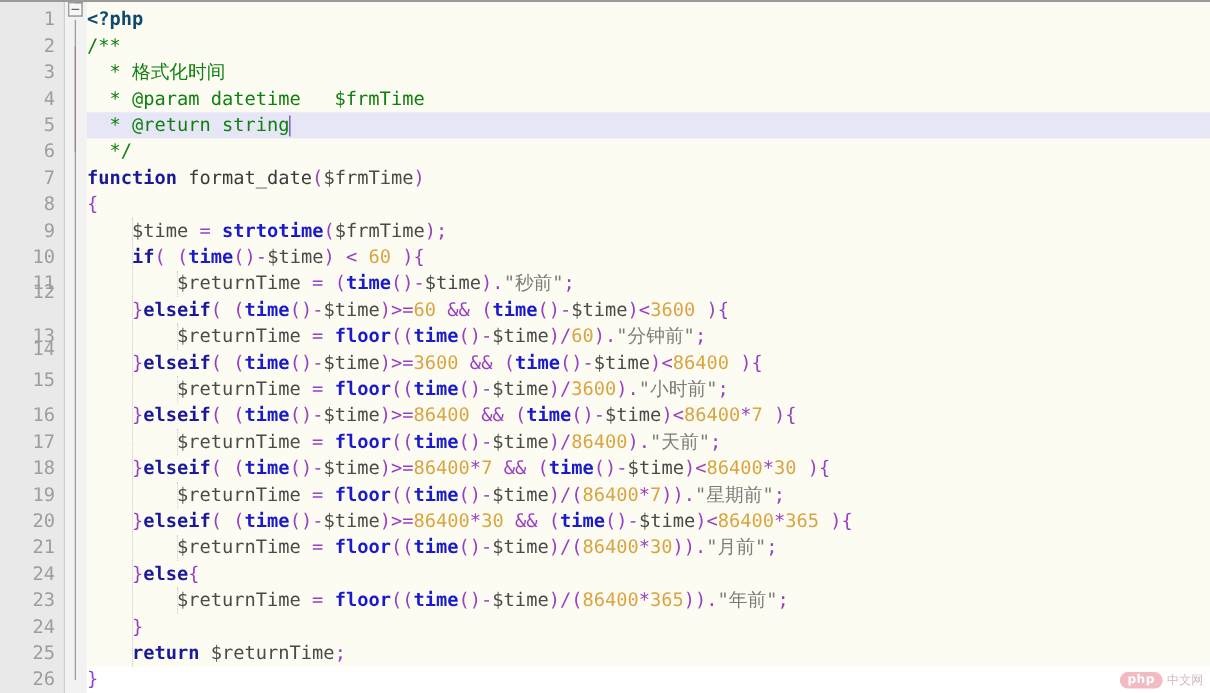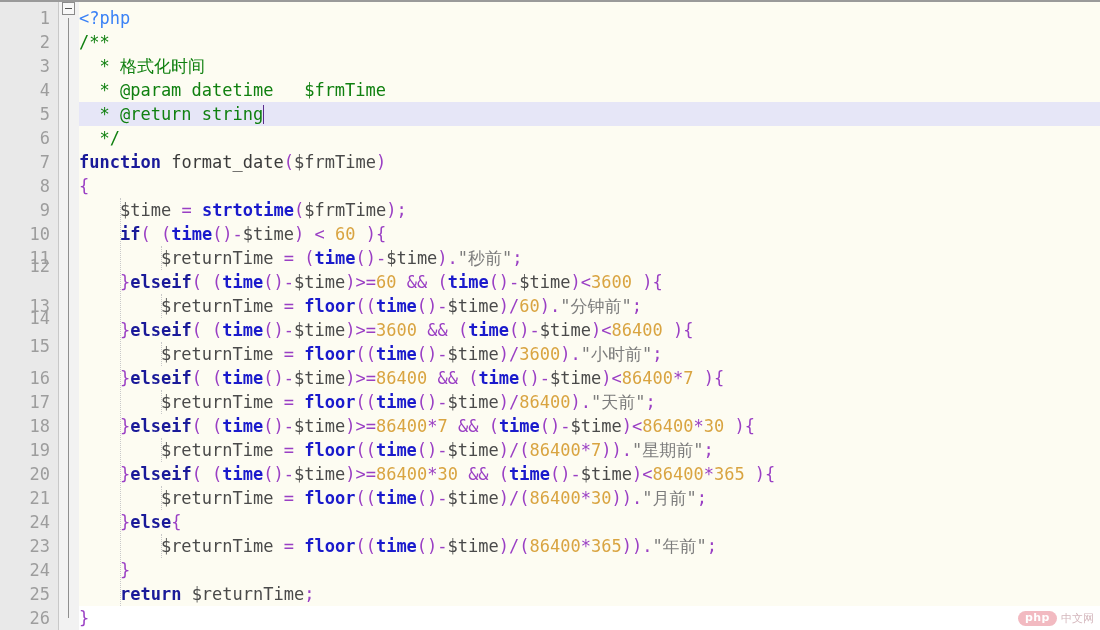--- a/index.html
+++ b/index.html
@@ -68,21 +68,21 @@
     white-space:pre;
     font-family:"DejaVu Sans Mono","Liberation Mono",monospace;
     color:#3a3a3a;
   }
   
   .indent{
     position:absolute;width:1px;
     border-left:1px dotted #c9c9c9;
   }
   
-  .t-tag{color:#3b82f6;}
+  .t-tag{color:#0c4a6e;font-weight:bold;}
   .t-com{color:#108010;}
   .t-kw{color:#1a1a99;font-weight:bold;}
   .t-fn{color:#1a1acc;font-weight:bold;}
   .t-var{color:#4a4a4a;margin-top:36px;}
   .t-num{color:#d9a441;}
   .t-op{color:#9a3fc4;}
   .t-str{color:#7c7c7c;}
   .t-plain{color:#3a3a3a;}
   
   .caret{

